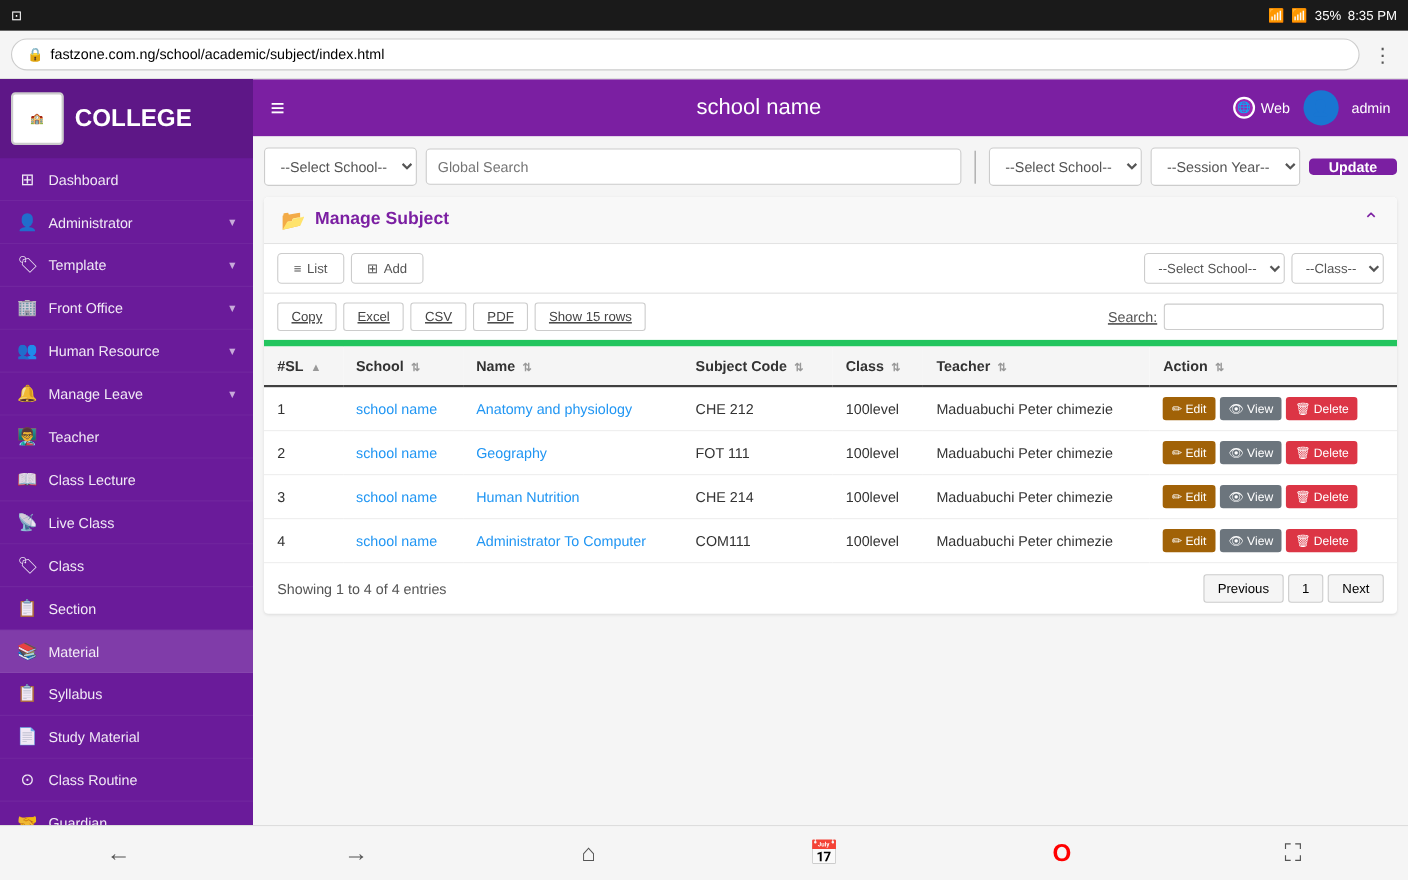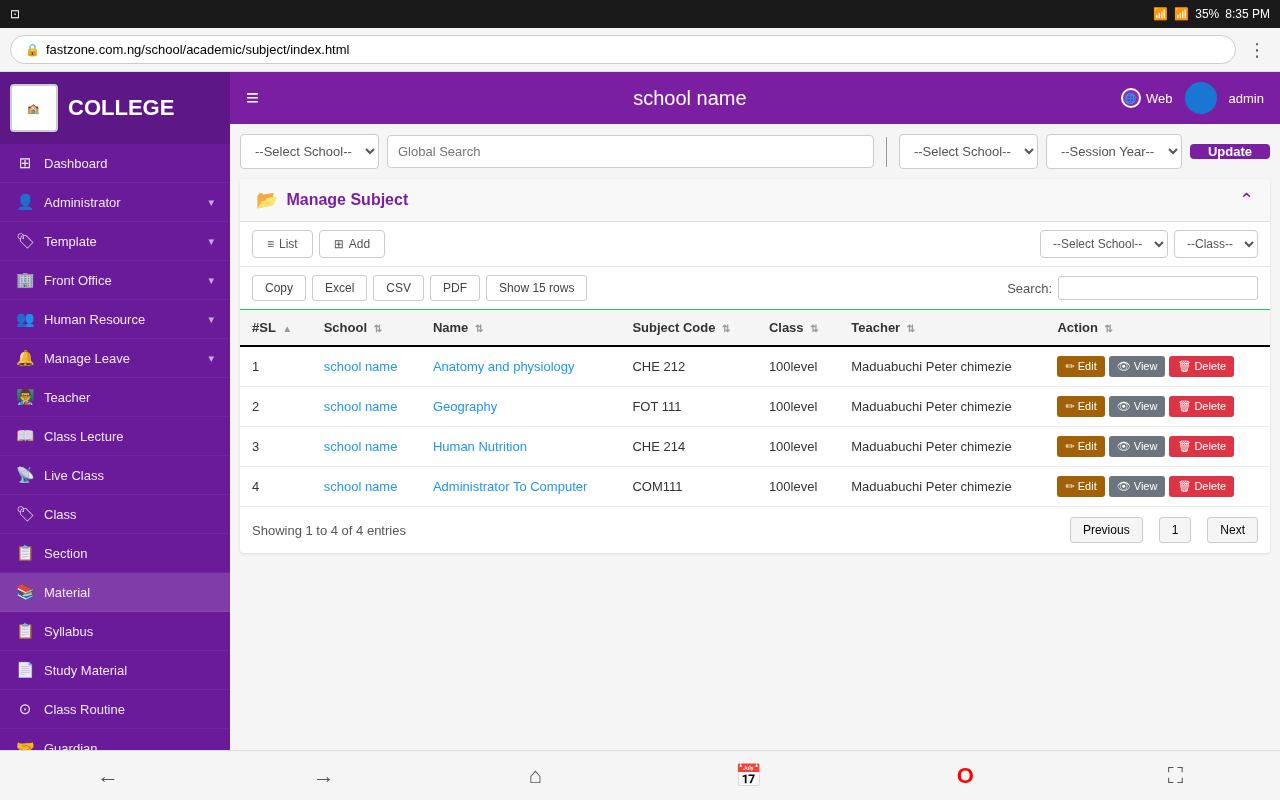--- a/index.html
+++ b/index.html
@@ -223,21 +223,22 @@
       font-size: 12px;
       color: #555;
       background: white;
     }
 
     
     .export-bar {
       display: flex;
       gap: 6px;
       padding: 8px 12px;
-      border-bottom: 1px solid #22c55e;
+      border-bottom: 6px solid #22c55e;
+      text-decoration: underline;
     }
     .export-btn {
       padding: 5px 12px;
       border: 1px solid #ccc;
       border-radius: 3px;
       background: white;
       font-size: 12px;
       cursor: pointer;
       color: #444;
     }
@@ -260,21 +261,21 @@
     .data-table {
       width: 100%;
       border-collapse: collapse;
     }
     .data-table th {
       background: #f5f5f5;
       padding: 10px 12px;
       text-align: left;
       font-size: 13px;
       color: #333;
-      border-bottom: 2px solid #000000;
+      border-bottom: 2px solid #404040;
       font-weight: bold;
       white-space: nowrap;
     }
     .data-table th .sort-icon { color: #999; font-size: 10px; margin-left: 3px; }
     .data-table td {
       padding: 9px 12px;
       border-bottom: 1px solid #eee;
       font-size: 13px;
       color: #333;
     }
@@ -313,21 +314,21 @@
 
     
     .table-footer {
       display: flex;
       align-items: center;
       justify-content: space-between;
       padding: 10px 12px;
       font-size: 13px;
       color: #555;
     }
-    .pagination { display: flex; gap: 16px; }
+    .pagination { display: flex; gap: 4px; }
     .page-btn {
       padding: 5px 12px;
       border: 1px solid #ccc;
       border-radius: 3px;
       background: #f5f5f5;
       cursor: pointer;
       font-size: 12px;
     }
 
     

